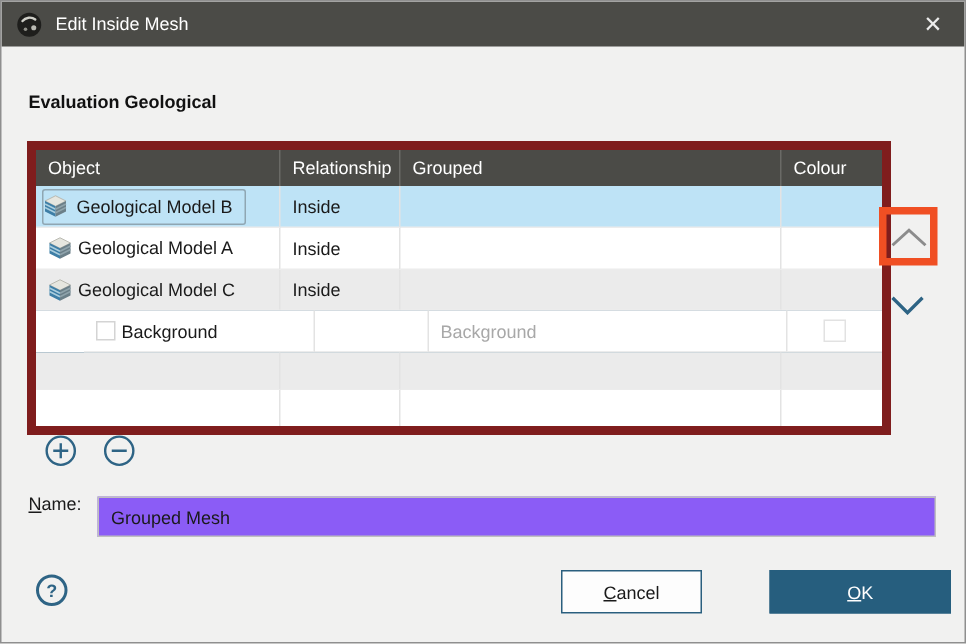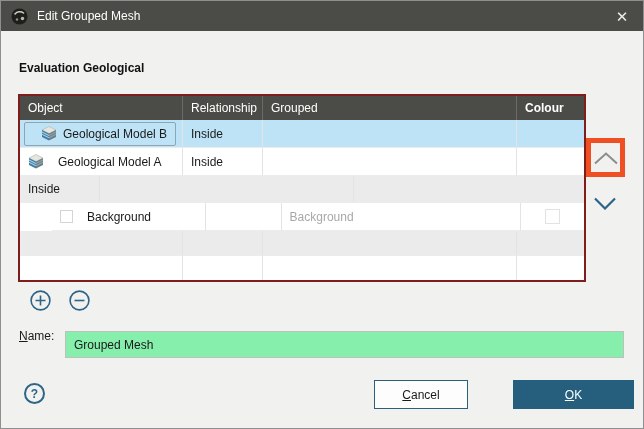--- a/index.html
+++ b/index.html
@@ -13,62 +13,62 @@
     display:flex; align-items:center; padding:0 10px; box-sizing:border-box; }
   .app-icon { width:17px; height:17px; margin-right:9px; flex:0 0 auto; }
   .title { color:#ffffff; font-size:12px; }
   .close-btn { position:absolute; right:10px; top:4px; width:22px; height:22px;
     display:flex; align-items:center; justify-content:center; color:#ececec;
     font-size:15px; line-height:1; cursor:pointer; }
   
   .heading { position:absolute; left:18px; top:60px; font-weight:bold; color:#111; }
   
   .table { position:absolute; left:17px; top:93px; width:564px; background:#0c4a6e;
-    border:2px solid #7f1d1d; }
+    border:6px solid #7f1d1d; }
   .trow { display:flex; }
   .cell { box-sizing:border-box; display:flex; align-items:center; padding-left:8px;
     overflow:hidden; white-space:nowrap; }
   .c0 { width:163px; } .c1 { width:80px; } .c2 { width:254px; } .c3 { width:67px; }
   .thead { height:24px; background:#4b4b47; color:#fff; }
   .thead .cell { border-right:1px solid #6a6a66; }
-  .thead .cell:last-child { border-right:none;font-weight:bold; }
+  .thead .cell:last-child { border-right:none; }
   .row .cell { border-right:1px solid #e3e3e3; border-bottom:1px solid #ececec; }
   .row .cell:last-child { border-right:none; }
   .r-sel { height:28px; background:#bee3f6; }
   .r-white { height:28px; background:#ffffff; }
   .r-gray { height:27px; background:#ebebeb; }
   .r-white2 { height:28px; background:#ffffff;padding-left:32px; }
   .r-empty-gray { height:25px; background:#ebebeb; }
   .r-empty-white { height:24px; background:#ffffff; }
   .r-empty-white .cell { border-bottom:none; }
   .focus-box { display:flex; align-items:center; gap:6px; height:24px;
-    border:1px solid #8fa6b2; border-radius:2px; padding:0 8px 0 16px;
+    border:1px solid #8fa6b2; border-radius:2px; padding:0 8px 0 0;
     margin-left:-4px; box-sizing:border-box; background:transparent; }
-  .obj-label { display:flex; align-items:center; gap:14px; }
+  .obj-label { display:flex; gap:4px; }
   .empty-box { width:13px; height:13px; border:1px solid #d4d4d4; background:#fff;
     box-sizing:border-box; flex:0 0 auto; }
   .cell-center { justify-content:center; padding-left:0; }
   .swatch { width:15px; height:15px; border:1px solid #e2e2e2; background:#fff;
     box-sizing:border-box; }
   .placeholder { color:#a8a8a8; }
   
   .move-btn { position:absolute; width:28px; height:18px; display:flex;
     align-items:center; justify-content:center; cursor:pointer; }
   .move-up { left:591px; top:148px; }
   .move-down { left:590px; top:193px; }
   .highlight-rect { position:absolute; left:585px; top:137px; width:39px; height:39px;
     border:5px solid #f04f23; box-sizing:border-box; pointer-events:none; }
   
   .round-btn { position:absolute; width:21px; height:21px; cursor:pointer; }
   .add-btn { left:29px; top:289px; }
   .remove-btn { left:68px; top:289px; }
   
   .name-label { position:absolute; left:18px; top:328px; }
   .name-input { position:absolute; left:64px; top:330px; width:559px; height:27px;
-    box-sizing:border-box; border:1px solid #bfbfbf; background:#86efac; padding:0 8px;
+    box-sizing:border-box; border:1px solid #bfbfbf; background:#8b5cf6; padding:0 8px;
     font-family:"Liberation Sans", sans-serif; font-size:12px; color:#1a1a1a; }
   
   .help-btn { position:absolute; left:23px; top:382px; width:21px; height:21px;
     border:2px solid #2e6485; border-radius:50%; box-sizing:border-box; color:#2e6485;
     display:flex; align-items:center; justify-content:center; font-size:12px;
     font-weight:bold; cursor:pointer; }
   .btn { position:absolute; top:379px; height:29px; box-sizing:border-box;
     display:flex; align-items:center; justify-content:center; font-size:12px;
     cursor:pointer; }
   .btn-cancel { left:373px; width:94px; background:#fdfdfd; border:1px solid #2a5f7e;
@@ -82,21 +82,21 @@
 
 <div class="dialog">
 
   <div class="titlebar">
     <svg class="app-icon" viewBox="0 0 17 17">
       <circle cx="8.5" cy="8.5" r="8" fill="#1e1e1c"></circle>
       <path d="M4 6 C6 3.5, 10 3, 12.5 5" fill="none" stroke="#cfcfc8" stroke-width="1.6" stroke-linecap="round"></path>
       <circle cx="11.5" cy="10.5" r="1.7" fill="#b9b9b2"></circle>
       <circle cx="6" cy="11.5" r="1.2" fill="#8f8f88"></circle>
     </svg>
-    <span class="title">Edit Grouped Mesh</span>
+    <span class="title">Edit Inside Mesh</span>
     <span class="close-btn">✕</span>
   </div>
 
   <div class="heading">Evaluation Geological</div>
 
   <div class="table">
     <div class="trow thead">
       <div class="cell c0">Object</div>
       <div class="cell c1">Relationship</div>
       <div class="cell c2">Grouped</div>
@@ -133,20 +133,32 @@
           </svg>
           <span>Geological Model A</span>
         </span>
       </div>
       <div class="cell c1">Inside</div>
       <div class="cell c2"></div>
       <div class="cell c3"></div>
     </div>
 
     <div class="trow row r-gray">
+      <div class="cell c0">
+        <span class="obj-label">
+          <svg width="16" height="15" viewBox="0 0 16 15">
+            <polygon points="8,0.5 15,4 8,7.5 1,4" fill="#e6e6df" stroke="#b3b3aa" stroke-width="0.6"></polygon>
+            <polygon points="1,4 8,7.5 8,14.5 1,11" fill="#3d7ea6"></polygon>
+            <path d="M1,6 L8,9.5 M1,8.3 L8,11.8" stroke="#a9cddd" stroke-width="1.1"></path>
+            <polygon points="8,7.5 15,4 15,11 8,14.5" fill="#6b7f88"></polygon>
+            <path d="M8,9.5 L15,6 M8,11.8 L15,8.3" stroke="#8fa3ab" stroke-width="1.1"></path>
+          </svg>
+          <span>Geological Model C</span>
+        </span>
+      </div>
       <div class="cell c1">Inside</div>
       <div class="cell c2"></div>
       <div class="cell c3"></div>
     </div>
 
     <div class="trow row r-white2">
       <div class="cell c0">
         <span class="obj-label">
           <span class="empty-box"></span>
           <span>Background</span>

